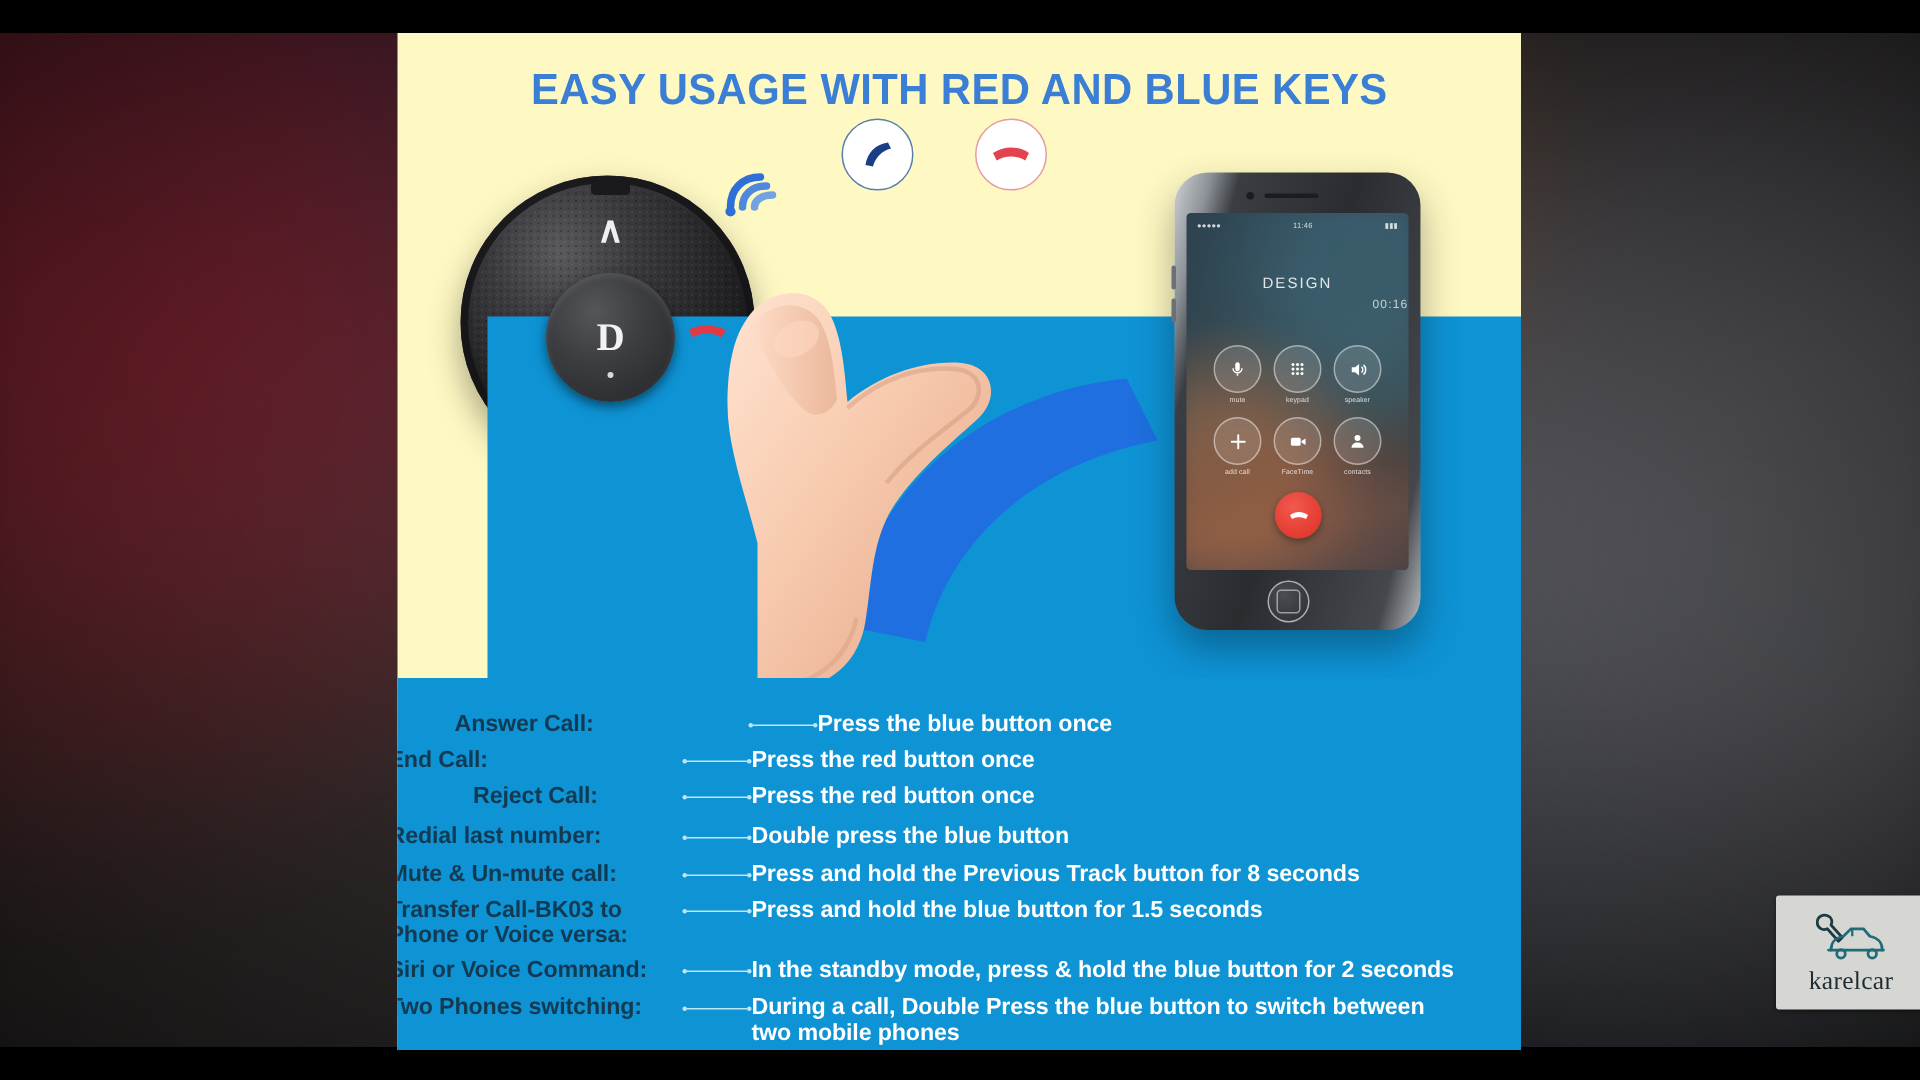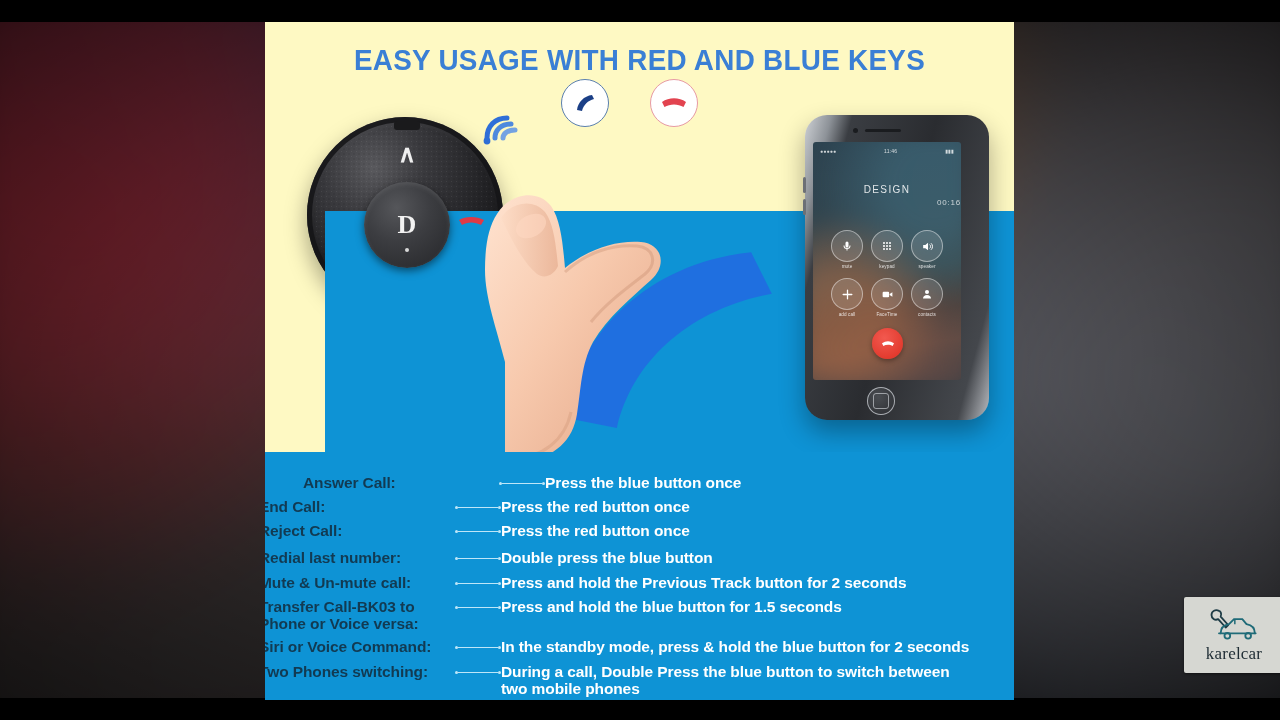--- a/index.html
+++ b/index.html
@@ -85,21 +85,21 @@
   .hs.blue{left:18px;top:94px;}
   .hs.red{left:150px;top:94px;}
 
   .cable{position:absolute;left:93px;top:200px;width:8px;height:228px;
     background:linear-gradient(90deg,#0e0e10 0%,#2c2c30 45%,#151517 100%);border-radius:3px;}
 
   
   .hand{position:absolute;left:140px;top:100px;width:260px;height:340px;}
 
   
-  .phone{position:absolute;left:540px;top:93px;width:184px;height:305px;}
+  .phone{position:absolute;left:518px;top:93px;width:164px;height:305px;}
   .phone-body{position:absolute;inset:0;border-radius:22px;
     background:linear-gradient(105deg,#cfd2d6 0%,#8d9298 10%,#3a3d42 18%,#2a2c30 50%,#44474c 88%,#b9bcc1 100%);
     box-shadow:0 12px 26px rgba(0,0,0,.32);}
   .phone-screen{position:absolute;left:8px;top:27px;width:148px;height:238px;border-radius:3px;overflow:hidden;
     background:linear-gradient(170deg,#2d4350 0%,#31454f 30%,#3a4a4e 55%,#4a4340 72%,#5b4a44 84%,#3c3f44 100%);}
   .phone-screen .blur{position:absolute;inset:-10px;
     background:
       radial-gradient(circle at 22% 72%, rgba(180,110,70,.55) 0 18%, rgba(0,0,0,0) 46%),
       radial-gradient(circle at 78% 20%, rgba(70,120,140,.45) 0 18%, rgba(0,0,0,0) 48%),
       radial-gradient(circle at 55% 95%, rgba(120,80,70,.45) 0 16%, rgba(0,0,0,0) 44%);
@@ -337,21 +337,21 @@
           </div>
           <div class="row" style="position: absolute; top: 46px; left: 0px; width: 749px;">
             <div class="lbl">End Call:</div>
             <div class="conn">
               <span class="dot"></span>
               <span class="line"></span>
               <span class="dot"></span>
             </div>
             <div class="desc">Press the red button once</div>
           </div>
-          <div class="row" style="position: absolute; top: 70px; left: 0px; width: 601px;">
+          <div class="row" style="position: absolute; top: 70px; left: 0px; width: 601px; text-align: center;">
             <div class="lbl">Reject Call:</div>
             <div class="conn">
               <span class="dot"></span>
               <span class="line"></span>
               <span class="dot"></span>
             </div>
             <div class="desc">Press the red button once</div>
           </div>
           <div class="row" style="position: absolute; top: 97px; left: 0px; width: 749px;">
             <div class="lbl">Redial last number:</div>
@@ -362,21 +362,21 @@
             </div>
             <div class="desc">Double press the blue button</div>
           </div>
           <div class="row" style="position: absolute; top: 122px; left: 0px; width: 749px;">
             <div class="lbl">Mute &amp; Un-mute call:</div>
             <div class="conn">
               <span class="dot"></span>
               <span class="line"></span>
               <span class="dot"></span>
             </div>
-            <div class="desc">Press and hold the Previous Track button for 2 seconds</div>
+            <div class="desc">Press and hold the Previous Track button for 8 seconds</div>
           </div>
           <div class="row" style="position: absolute; top: 146px; left: 0px; width: 749px;">
             <div class="lbl">Transfer Call-BK03 to<br>Phone or Voice versa:</div>
             <div class="conn">
               <span class="dot"></span>
               <span class="line"></span>
               <span class="dot"></span>
             </div>
             <div class="desc">Press and hold the blue button for 1.5 seconds</div>
           </div>

